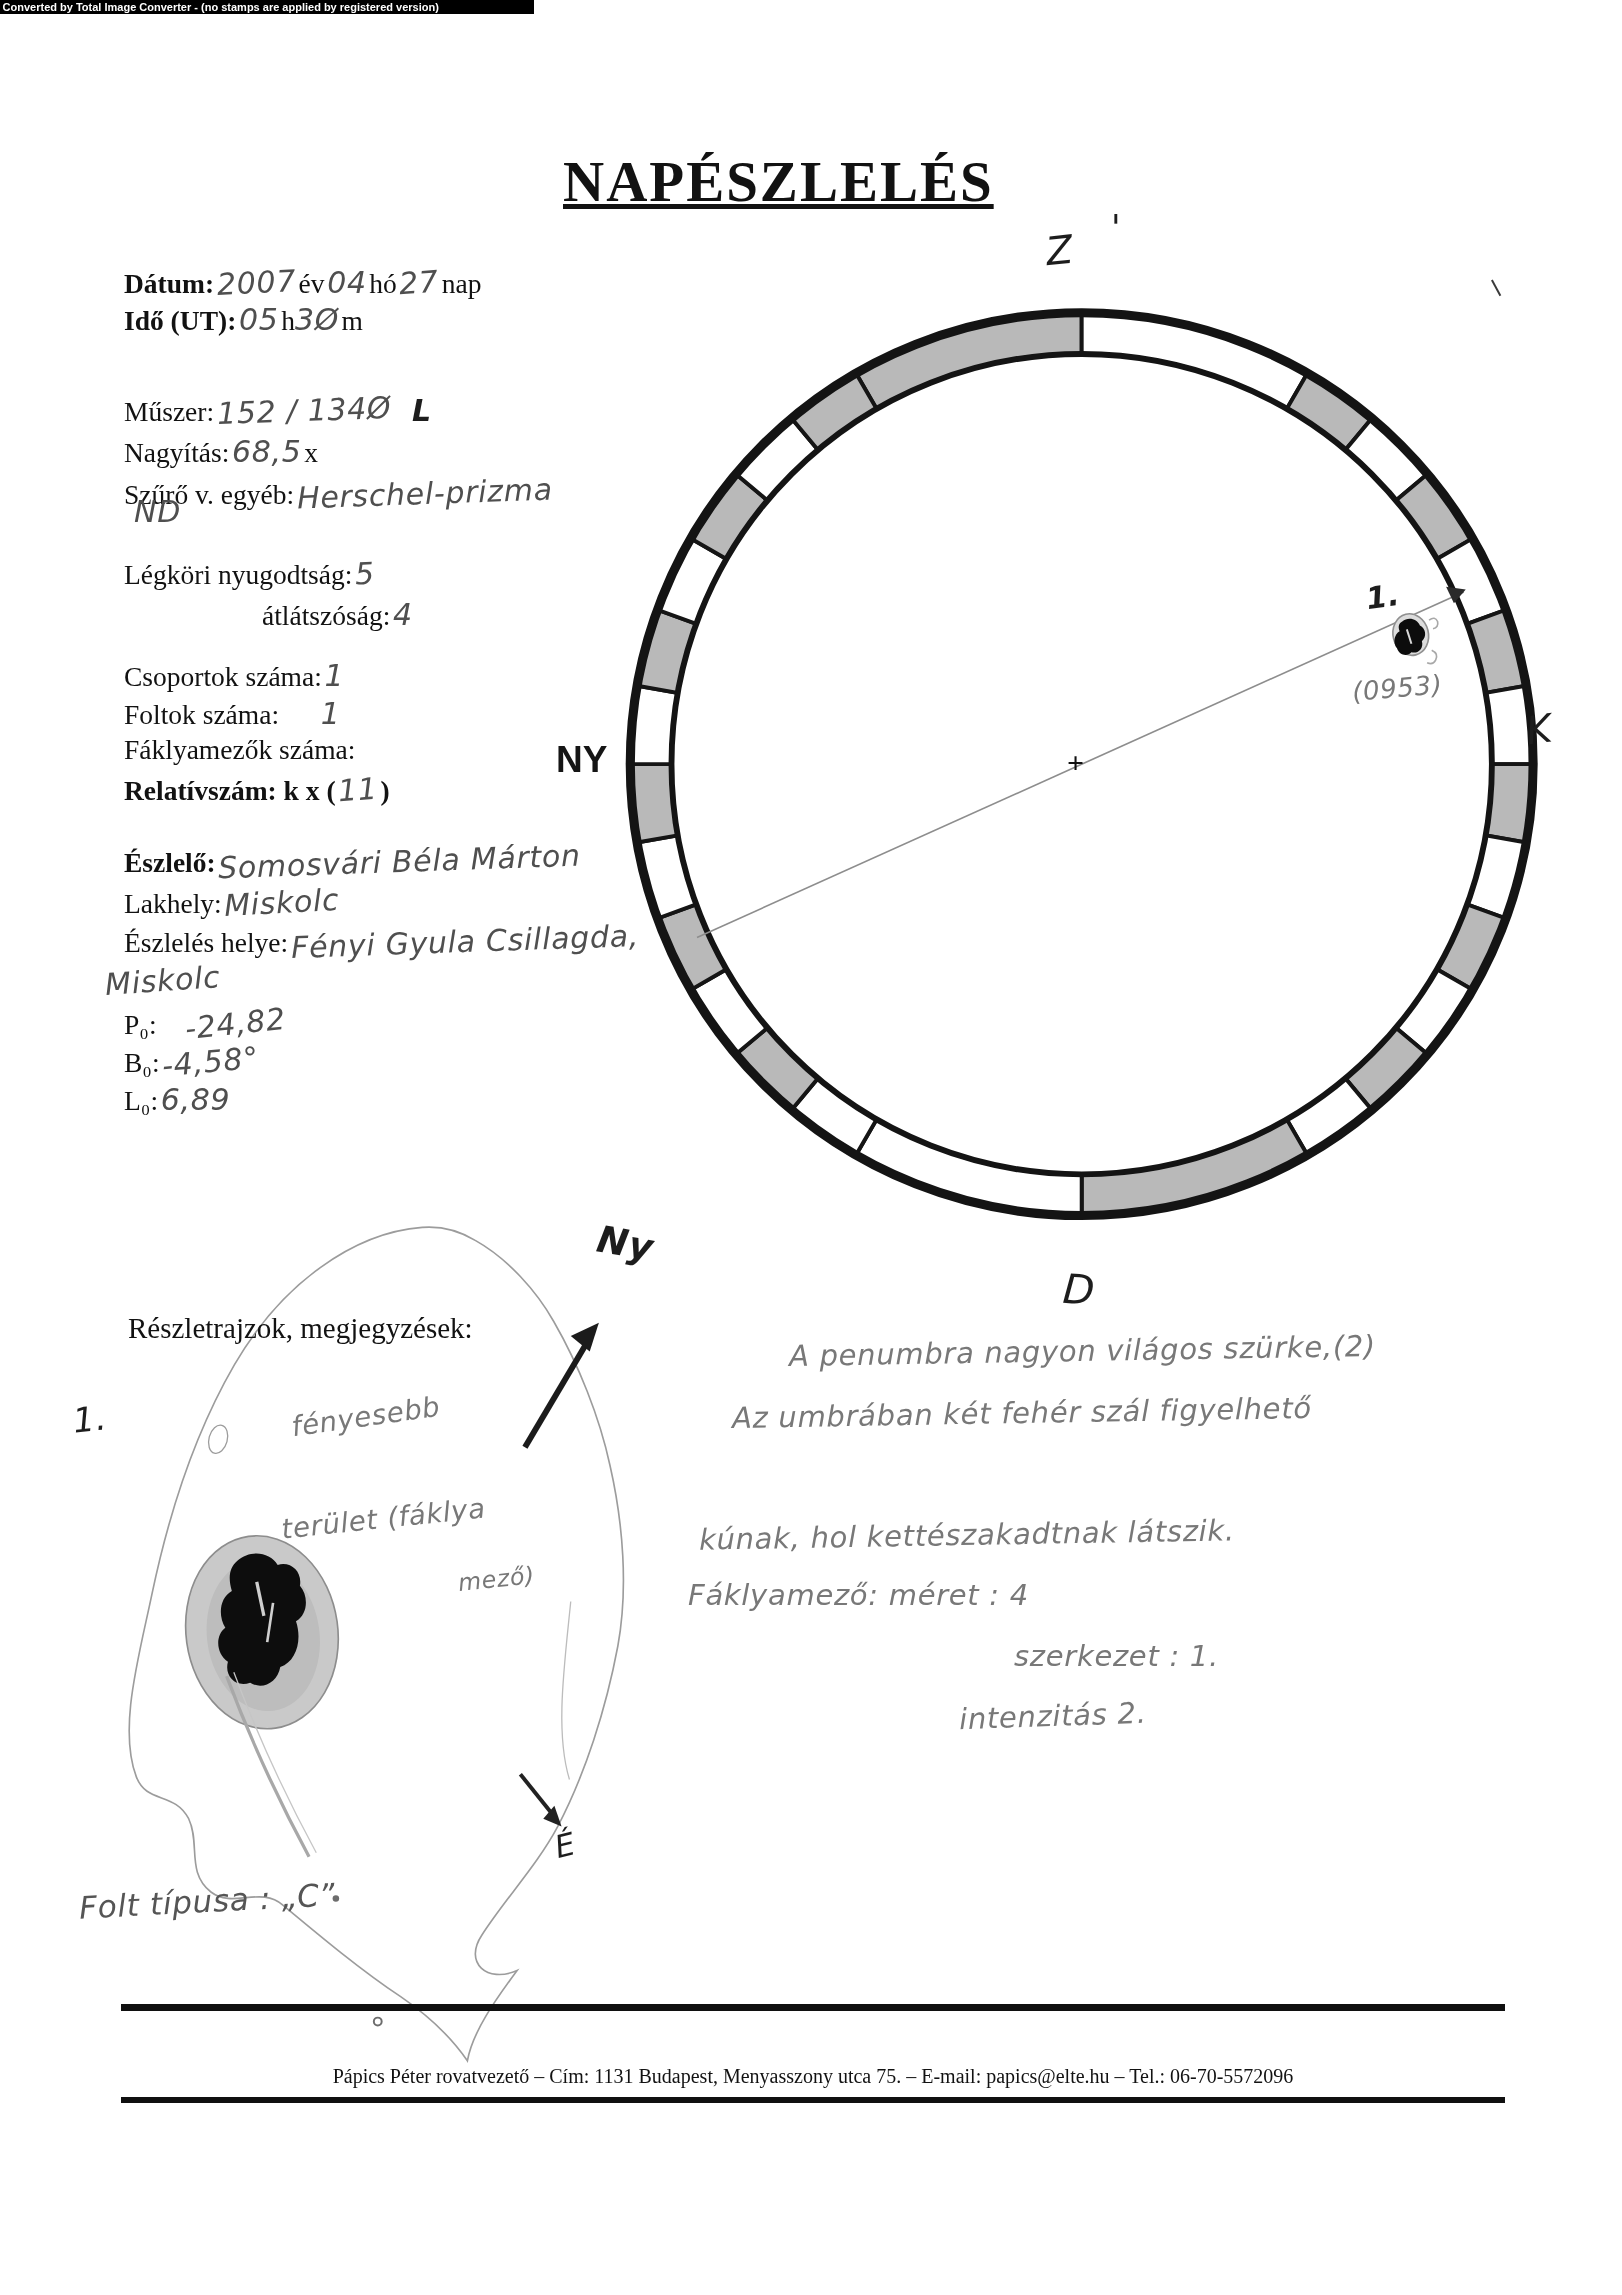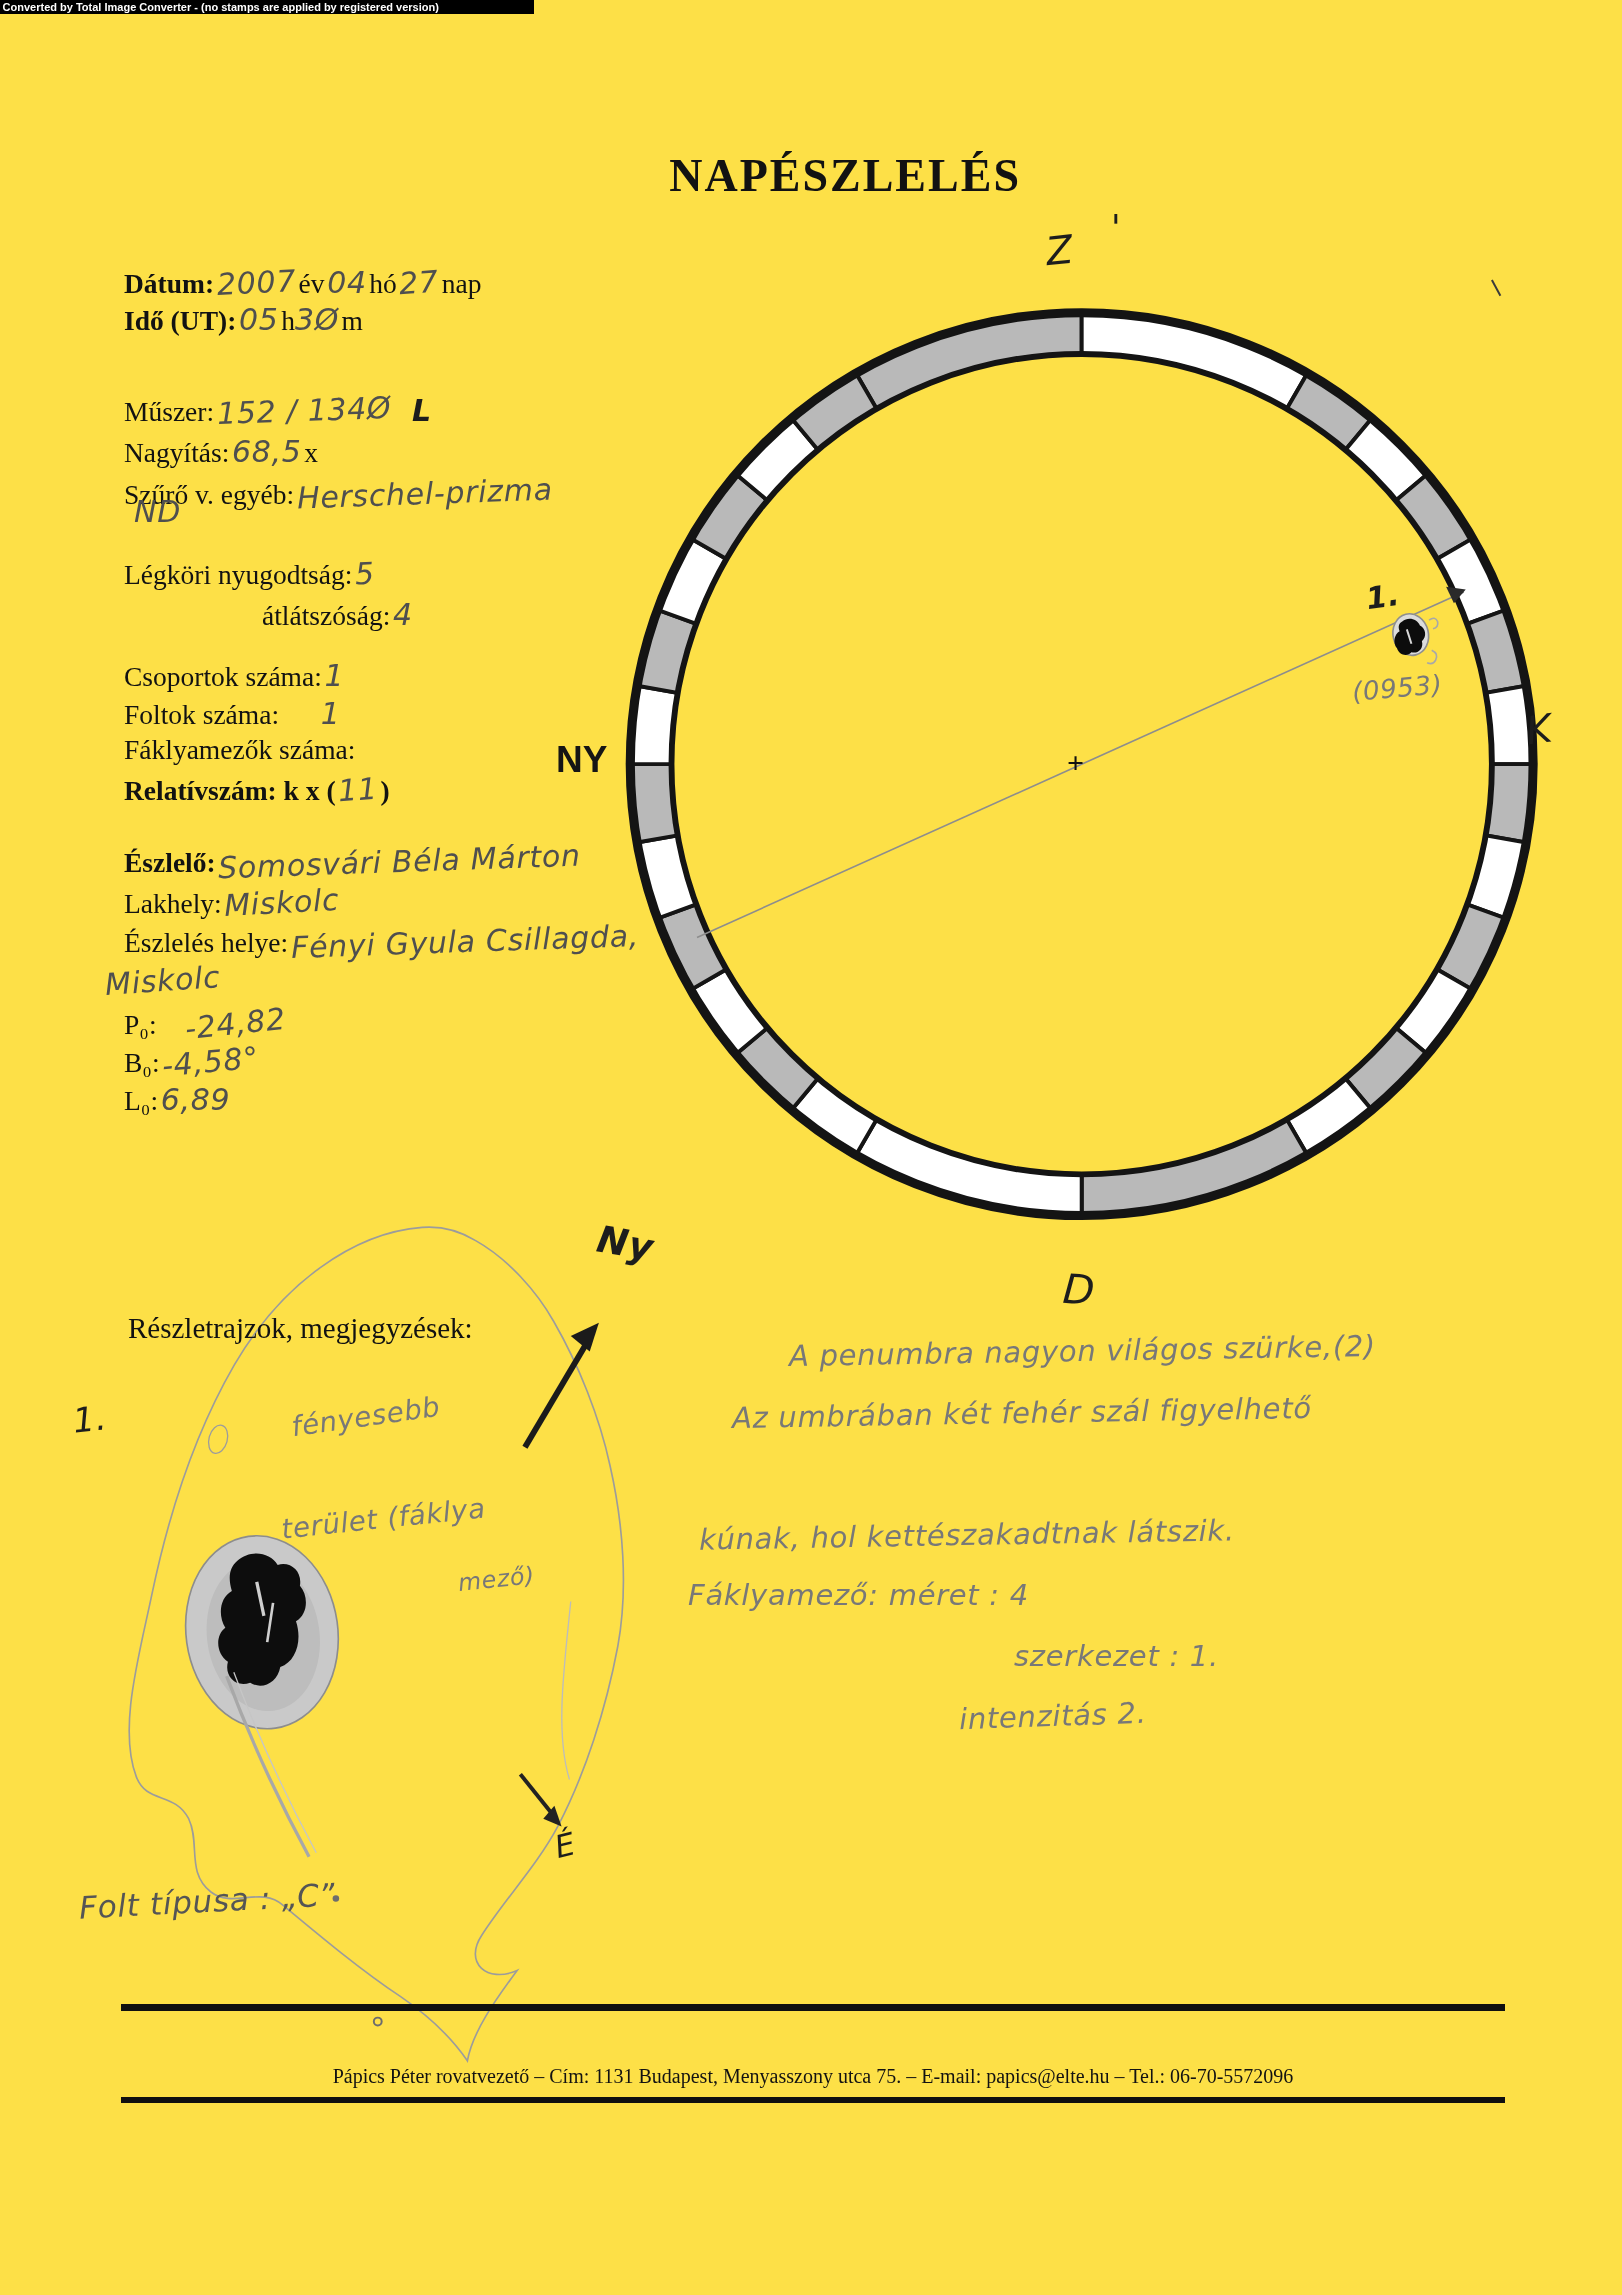--- a/index.html
+++ b/index.html
@@ -1,29 +1,29 @@
 <!DOCTYPE html>
 <html style="font-size:10.5px"><head>
 <meta charset="utf-8">
 <style>
   html,body{margin:0;padding:0;background:#e8e8e8;}
-  #page{position:relative;width:1623px;height:2295px;background:#fde047;overflow:hidden;
+  #page{position:relative;width:1623px;height:2295px;background:#ffffff;overflow:hidden;
         font-family:"Liberation Serif",serif;color:#141414;}
   .abs{position:absolute;white-space:nowrap;}
   .printed{font-family:"Liberation Serif",serif;color:#121212;font-size:27.5px;text-align:center;}
   .b{font-weight:bold;}
   .hw{font-family:"DejaVu Sans",sans-serif;font-style:italic;color:#4f4f4f;letter-spacing:0.7px;}
   .pen{color:#1d1d1d;}
   .pencil{color:#787878;}
   .val{font-size:30px;display:inline-block;}
   .formline{left:124px;}
   #watermark{left:0;top:0;width:531px;height:14.4px;background:#000;color:#fff;
              font-family:"Liberation Sans",sans-serif;font-weight:bold;font-size:11px;
              line-height:14.4px;padding-left:2.6px;overflow:hidden;}
-  #title{left:563px;width:458px;top:149px;text-align:right;font-size:46px;font-weight:bold;letter-spacing:2px;}
+  #title{left:563px;width:458px;top:149px;text-align:left;font-size:57px;font-weight:bold;letter-spacing:2px;text-decoration:underline;}
   .rule{position:absolute;left:121px;width:1384px;background:#101010;}
   svg{position:absolute;left:0;top:0;}
 </style>
 </head>
 <body>
 
 <div id="page">
 
   <svg width="1623" height="2295" viewBox="0 0 2480 3508">
     <g id="ring">

